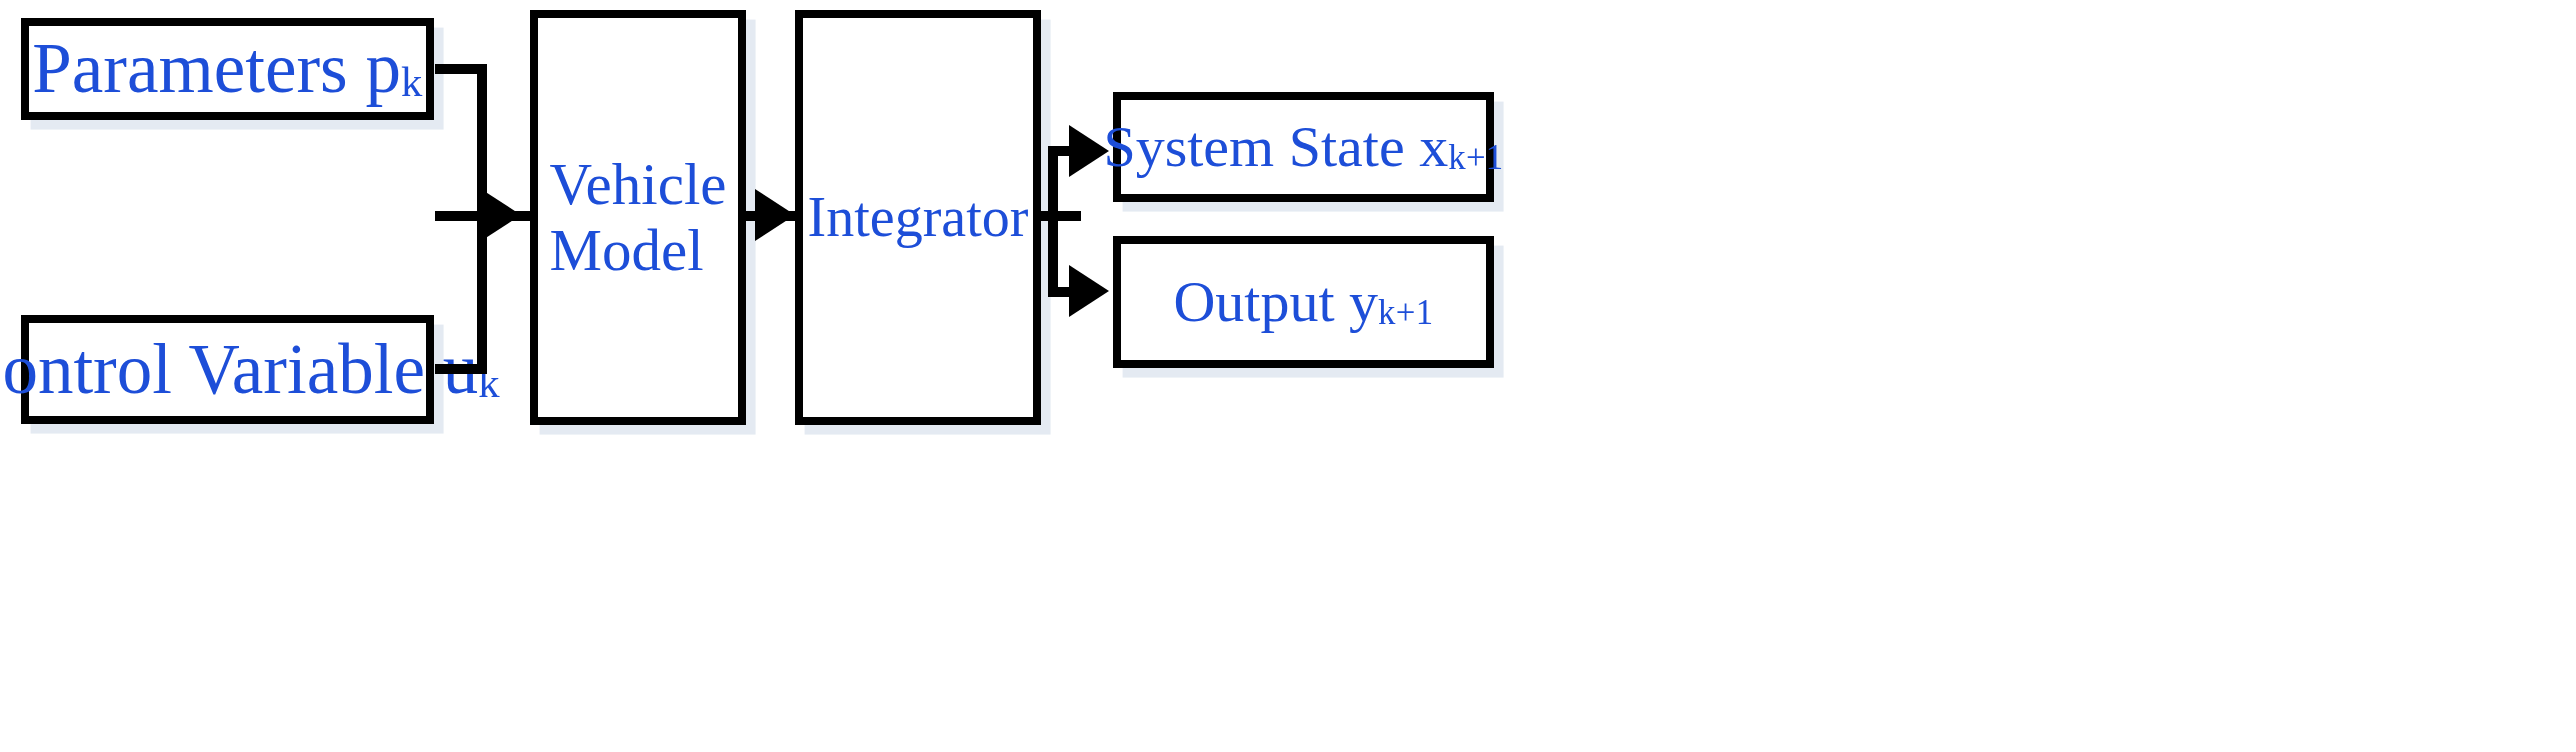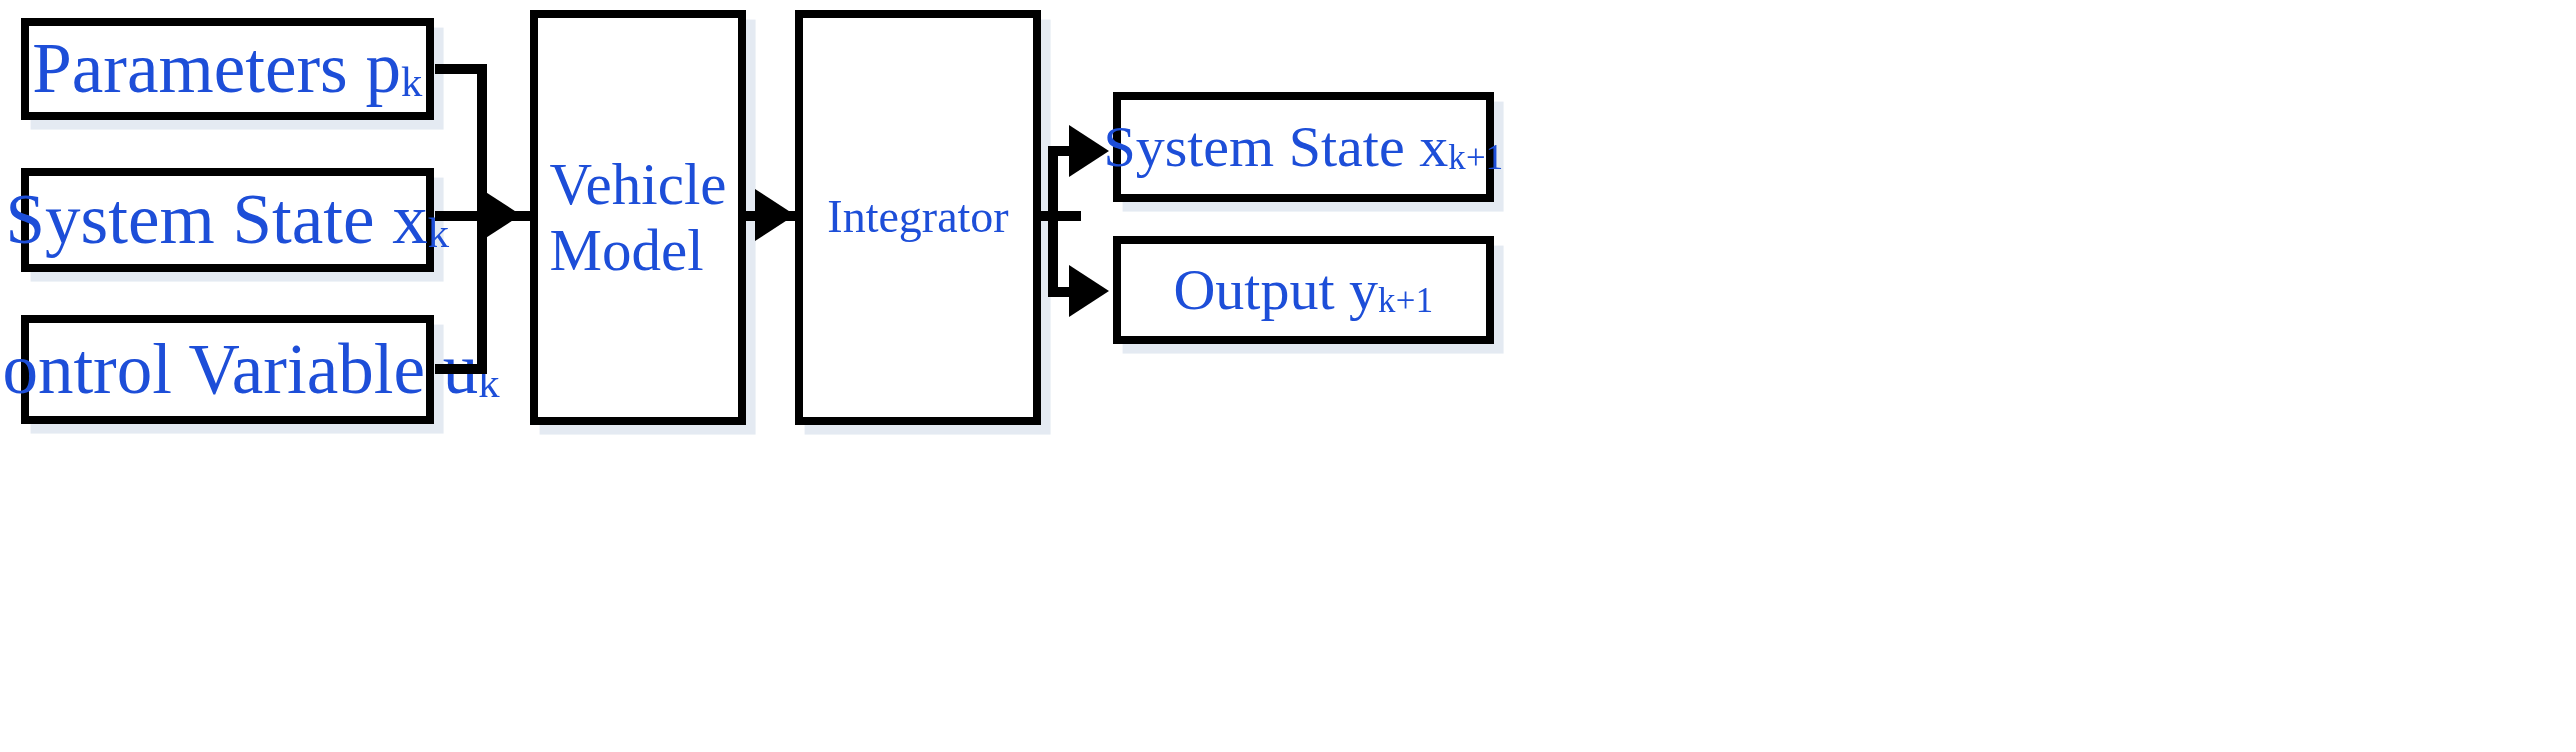--- a/index.html
+++ b/index.html
@@ -58,28 +58,28 @@
   #blk-state-in     { left: 21px;  top: 168px; width: 413px; height: 104px; }
   #blk-control      { left: 21px;  top: 315px; width: 413px; height: 109px; }
 
   
   #blk-vehicle-model {
     left: 530px; top: 9.6px; width: 216px; height: 415px;
     font-size: 59px;
   }
   #blk-integrator {
     left: 795px; top: 9.6px; width: 246px; height: 415px;
-    font-size: 46px;
+    font-size: 56px;
   }
 
   
   .right-col { font-size: 58px; }
 
   #blk-state-out { left: 1113px; top: 92px;  width: 381px; height: 110px; }
-  #blk-output    { left: 1113px; top: 236px; width: 381px; height: 108px; }
+  #blk-output    { left: 1113px; top: 236px; width: 381px; height: 132px; }
 
   
   .wire {
     position: absolute;
     background: #000000;
   }
   .wire-h { height: 9.6px; }
   .wire-v { width: 9.6px; }
 
   
@@ -115,23 +115,20 @@
 </style>
 </head>
 <body>
 
 <div id="diagram">
 
   <div class="blk left-col" id="blk-parameters">
     <span class="lbl"><span>Parameters p</span><span class="sub">k</span></span>
   </div>
 
-  <div class="blk left-col" id="blk-state-in">
-    <span class="lbl"><span>System State x</span><span class="sub">k</span></span>
-  </div>
 
   <div class="blk left-col" id="blk-control">
     <span class="lbl"><span>Control Variable u</span><span class="sub">k</span></span>
   </div>
 
   <div class="wire wire-h" id="wire-param-stub"></div>
   <div class="wire wire-h" id="wire-state-stub"></div>
   <div class="wire wire-h" id="wire-control-stub"></div>
   <div class="wire wire-v" id="wire-input-bus"></div>
   <div class="wire wire-h" id="wire-input-trunk"></div>

